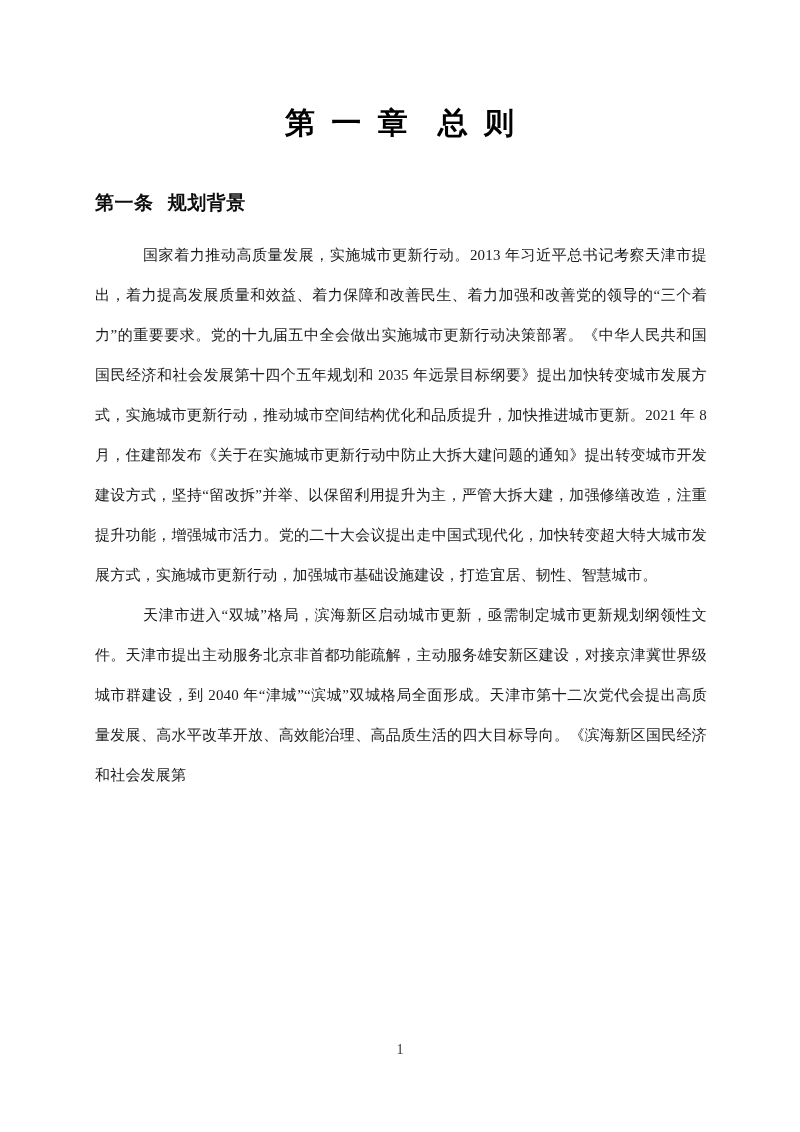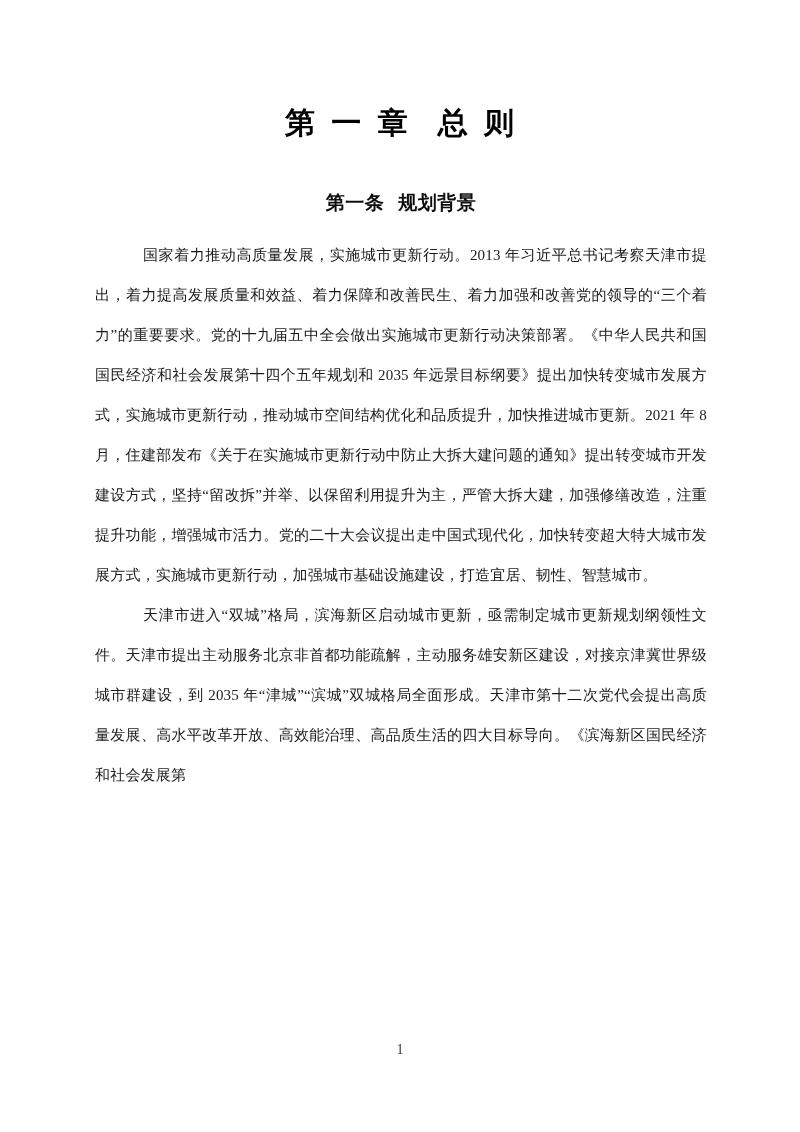--- a/index.html
+++ b/index.html
@@ -39,21 +39,21 @@
     color: #000000;
     white-space: pre;
   }
 
   
   .article-heading {
     font-family: "DejaVu Sans", "Liberation Sans", sans-serif;
     font-weight: bold;
     font-size: 19px;
     line-height: 24px;
-    text-align: center;
+    text-align: left;
     margin: 0;
     padding-top: 52px;
     letter-spacing: 0.5px;
     color: #0d0d0d;
     white-space: pre;
   }
 
   
   .body-para {
     font-family: "Liberation Serif", "DejaVu Serif", serif;
@@ -93,19 +93,19 @@
 <div class="page">
 
   <div class="page-body">
 
     <h1 class="chapter-title">第 一 章  总 则</h1>
 
     <h2 class="article-heading">第一条  规划背景</h2>
 
     <p class="body-para first">国家着力推动高质量发展，实施城市更新行动。2013 年习近平总书记考察天津市提出，着力提高发展质量和效益、着力保障和改善民生、着力加强和改善党的领导的“三个着力”的重要要求。党的十九届五中全会做出实施城市更新行动决策部署。《中华人民共和国国民经济和社会发展第十四个五年规划和 2035 年远景目标纲要》提出加快转变城市发展方式，实施城市更新行动，推动城市空间结构优化和品质提升，加快推进城市更新。2021 年 8 月，住建部发布《关于在实施城市更新行动中防止大拆大建问题的通知》提出转变城市开发建设方式，坚持“留改拆”并举、以保留利用提升为主，严管大拆大建，加强修缮改造，注重提升功能，增强城市活力。党的二十大会议提出走中国式现代化，加快转变超大特大城市发展方式，实施城市更新行动，加强城市基础设施建设，打造宜居、韧性、智慧城市。</p>
 
-    <p class="body-para second">天津市进入“双城”格局，滨海新区启动城市更新，亟需制定城市更新规划纲领性文件。天津市提出主动服务北京非首都功能疏解，主动服务雄安新区建设，对接京津冀世界级城市群建设，到 2035 年“津城”“滨城”双城格局全面形成。天津市第十二次党代会提出高质量发展、高水平改革开放、高效能治理、高品质生活的四大目标导向。《滨海新区国民经济和社会发展第</p>
+    <p class="body-para second">天津市进入“双城”格局，滨海新区启动城市更新，亟需制定城市更新规划纲领性文件。天津市提出主动服务北京非首都功能疏解，主动服务雄安新区建设，对接京津冀世界级城市群建设，到 2040 年“津城”“滨城”双城格局全面形成。天津市第十二次党代会提出高质量发展、高水平改革开放、高效能治理、高品质生活的四大目标导向。《滨海新区国民经济和社会发展第</p>
 
   </div>
 
   <div class="page-number">1</div>
 
 </div>
 
 </body></html>

